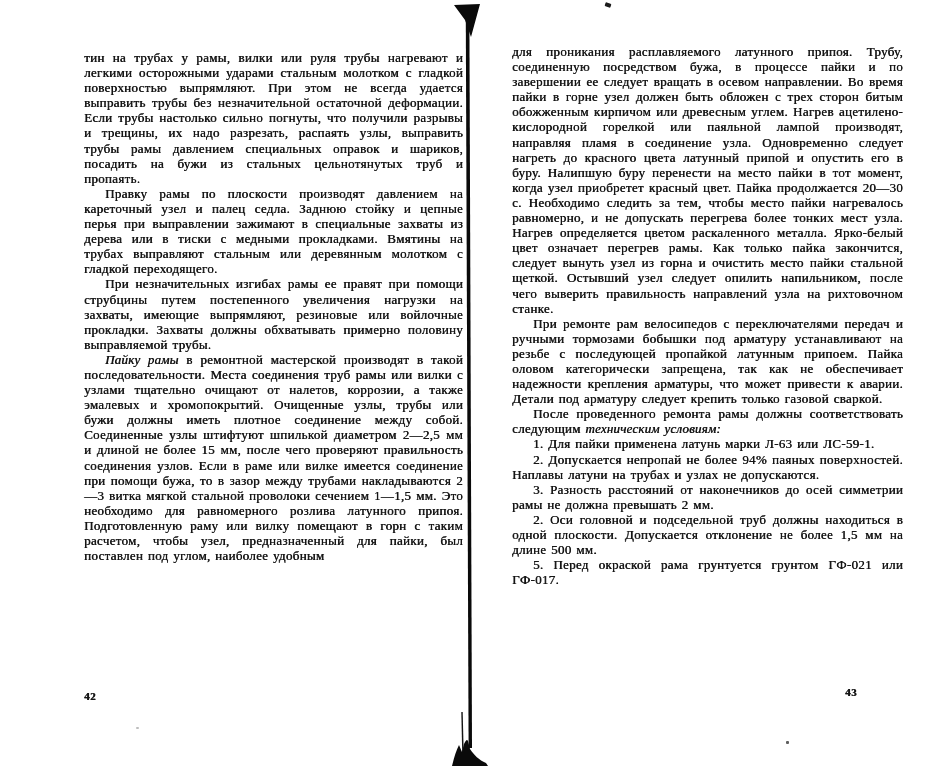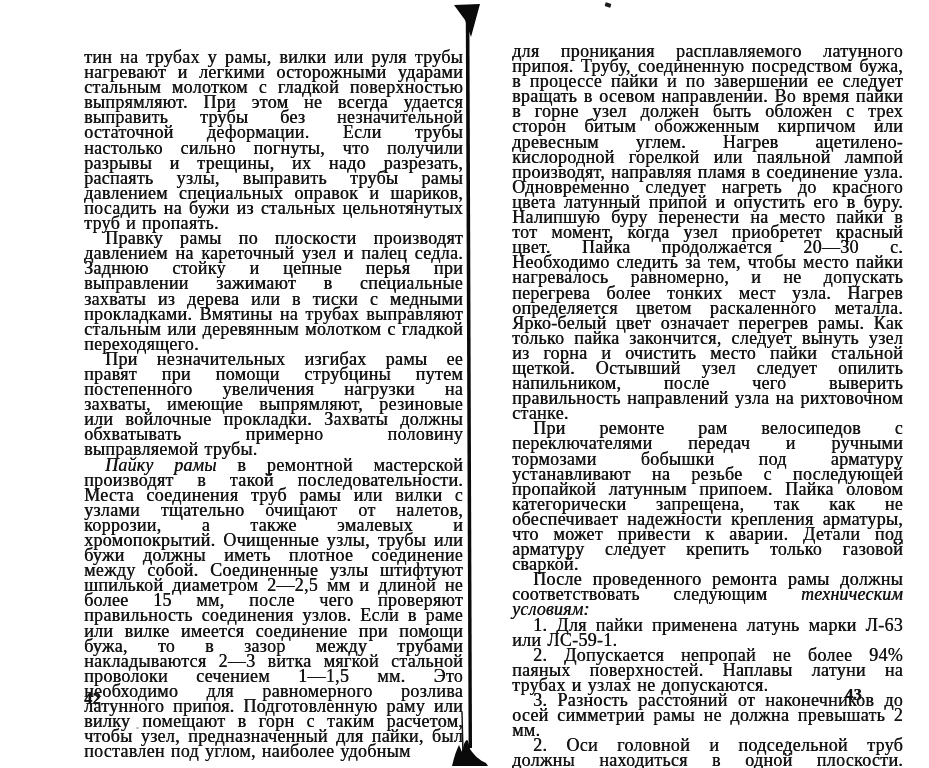--- a/index.html
+++ b/index.html
@@ -16,35 +16,35 @@
     color: #151515;
   }
   .spread {
     position: absolute;
     inset: 0;
     background: #ffffff;
   }
   .col {
     position: absolute;
     text-align: justify;
-    font-size: 18px;
+    font-size: 13px;
     line-height: 15.1px;
     letter-spacing: 0.3px;
     word-spacing: 1.2px;
     text-shadow: 0.4px 0 0 currentColor;
     hyphens: auto;
   }
   #left-col  { left: 84px;  top: 50px; width: 379px; }
   #right-col { left: 512px; top: 44px; width: 391px; }
   p.para { margin: 0; padding: 0; }
   p.para.indent { text-indent: 21px; }
   .italic { font-style: italic; letter-spacing: 0.2px; }
   .page-num {
     position: absolute;
-    font-size: 16px;
+    font-size: 11px;
     font-weight: bold;
     letter-spacing: 0.5px;
     text-shadow: 0.4px 0 0 currentColor;
   }
   #pn-left  { left: 84px;  top: 690px; }
   #pn-right { left: 845px; top: 686px; }
   .gutter-svg {
     position: absolute;
     left: 0; top: 0;
     width: 929px; height: 768px;

